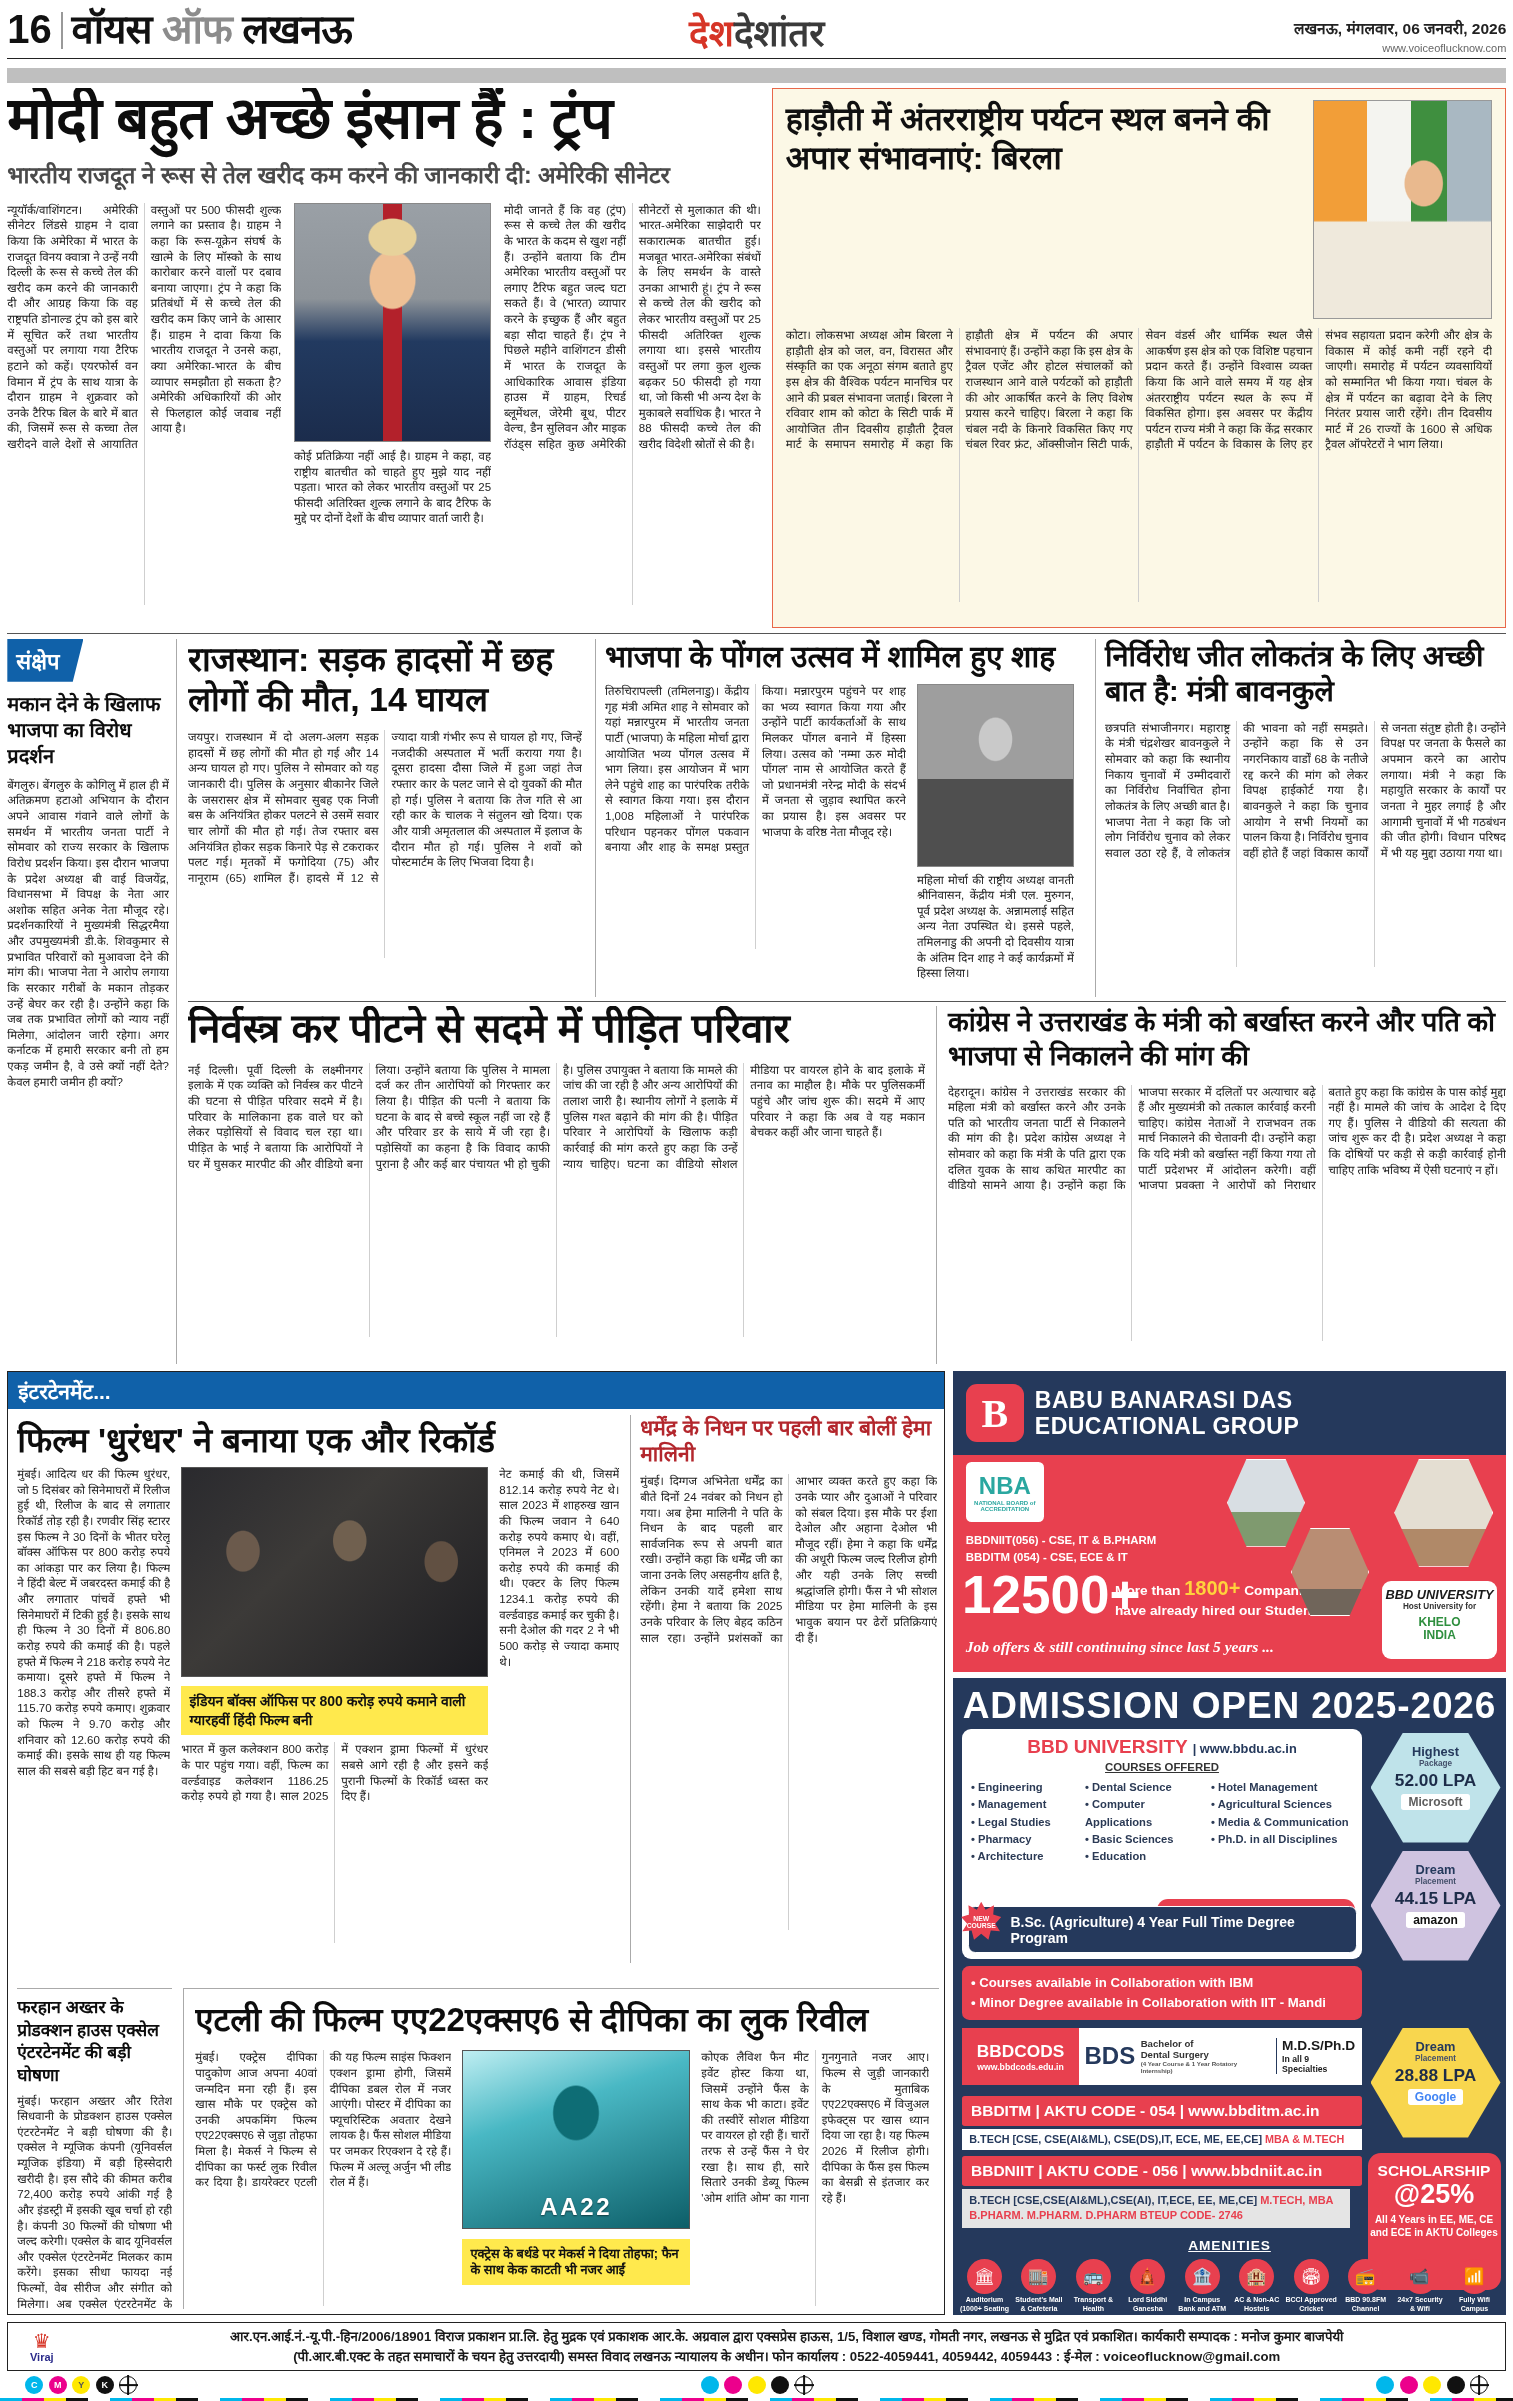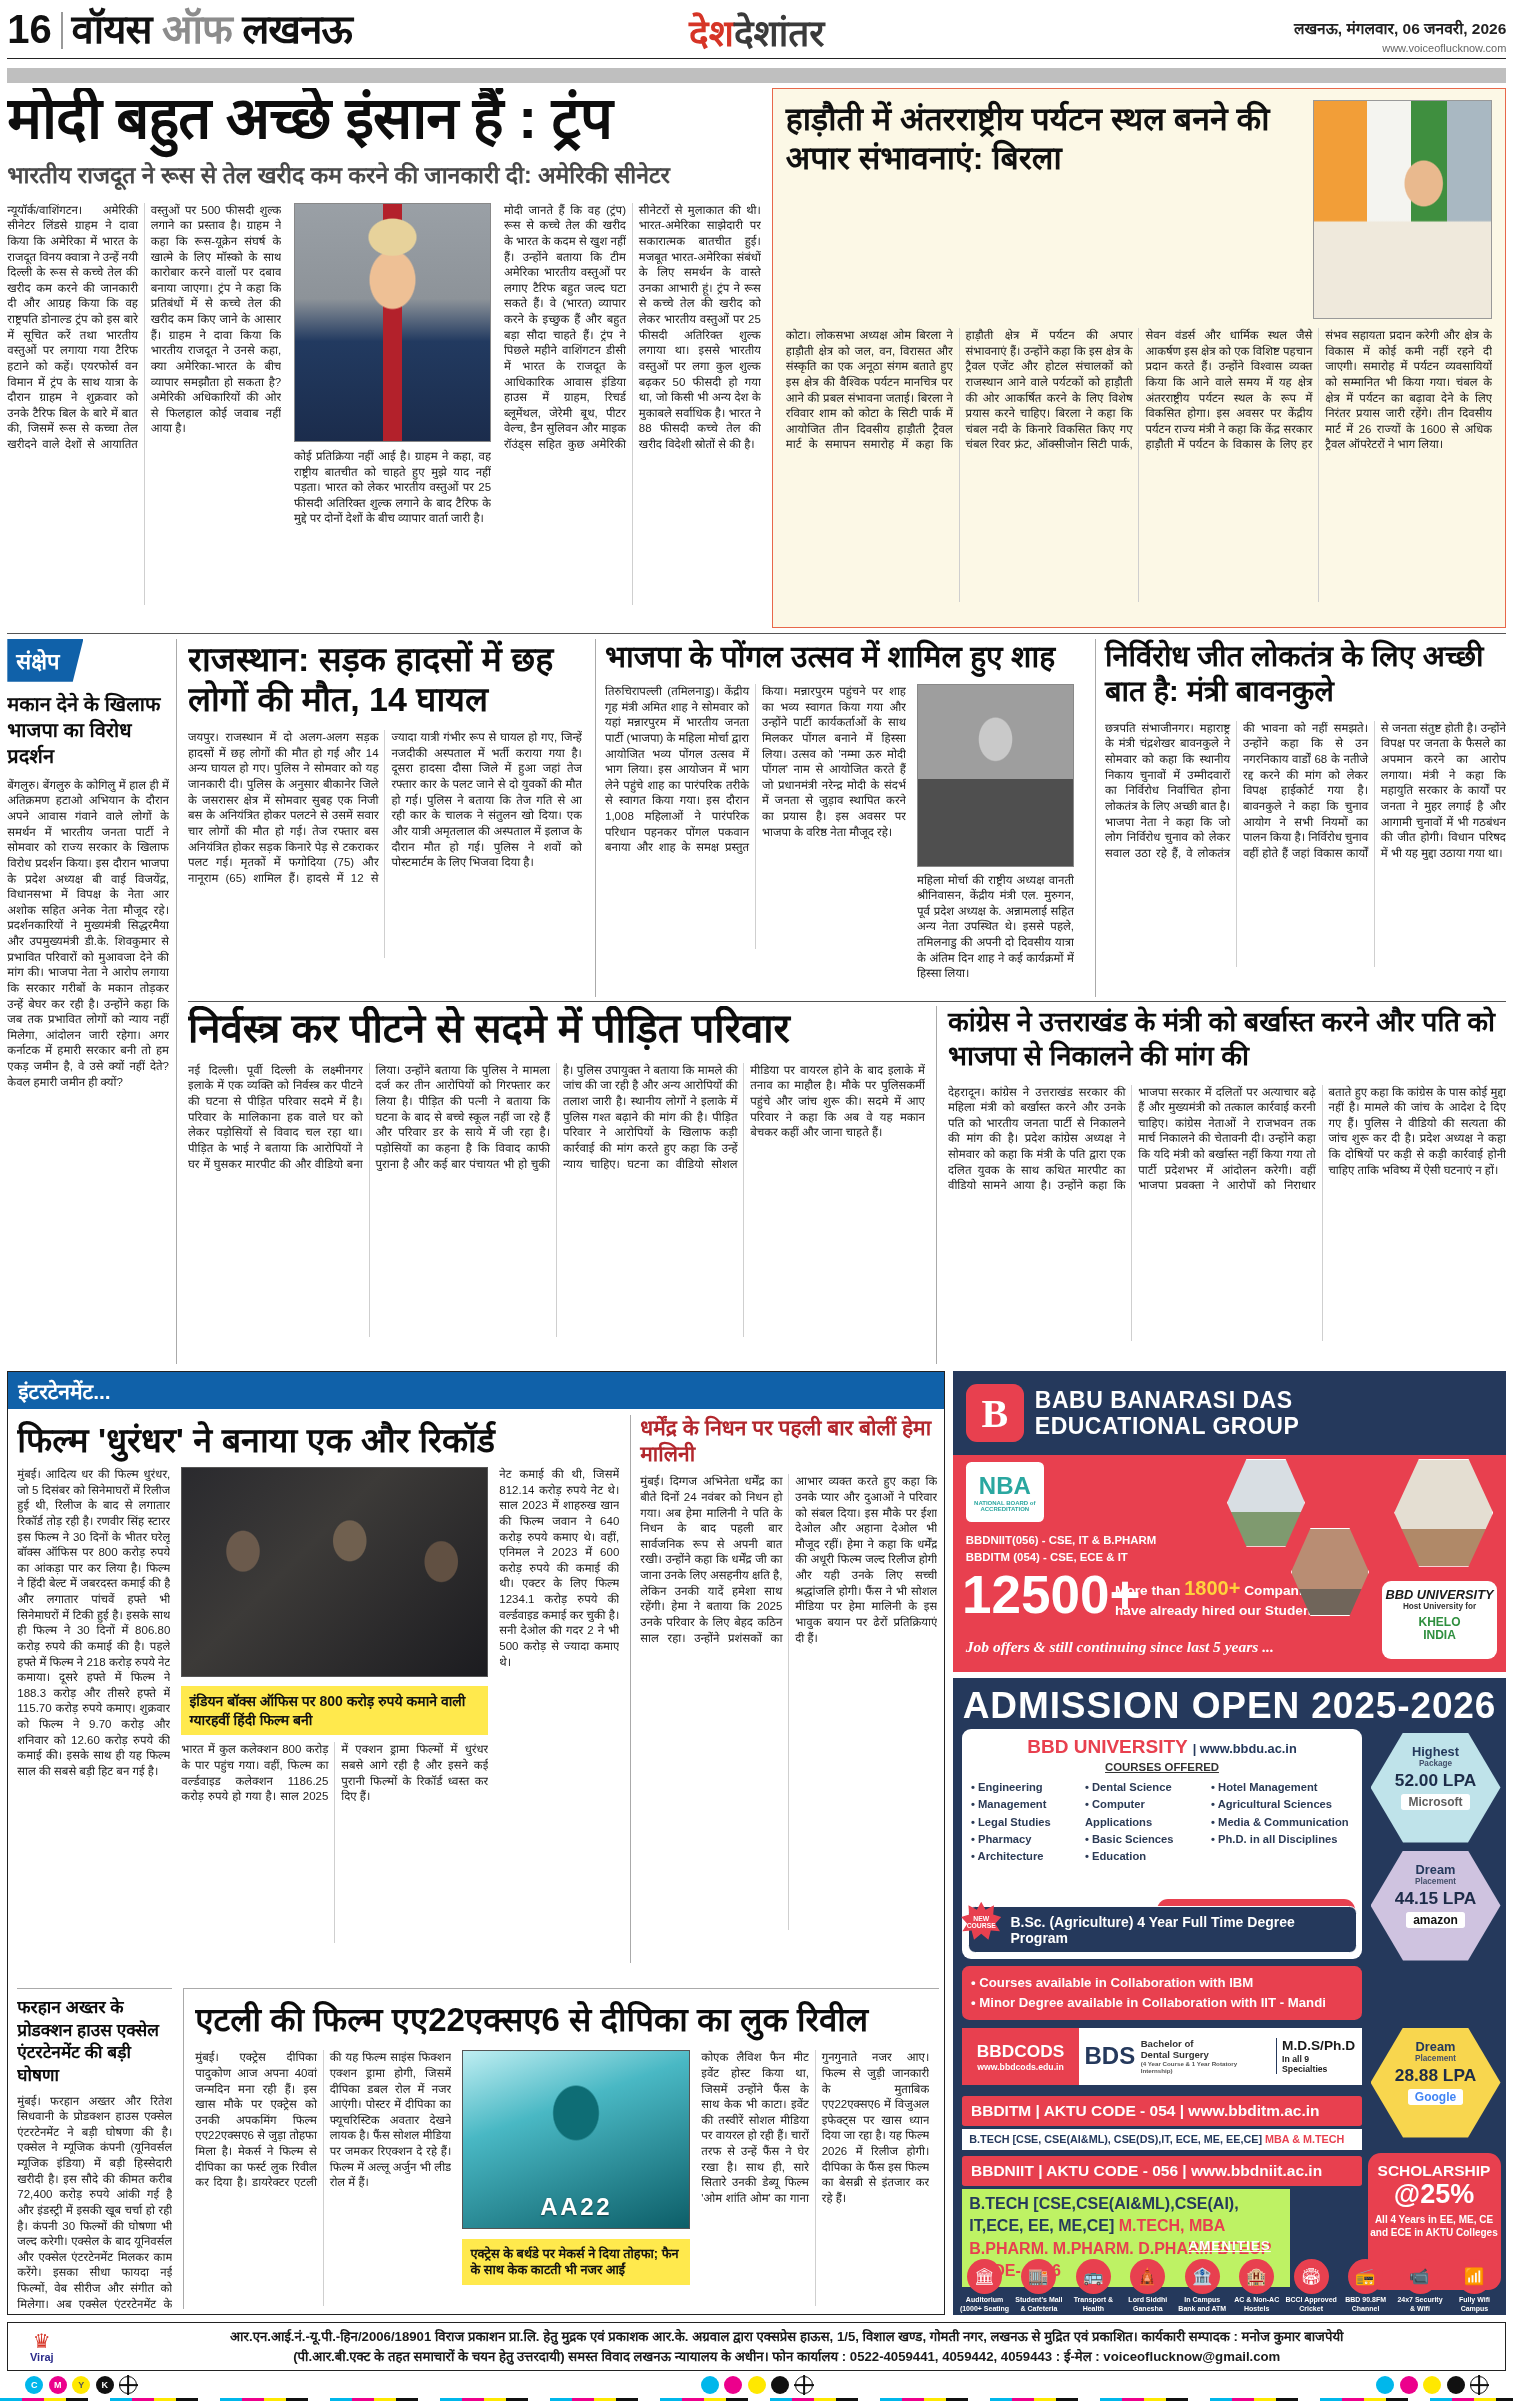--- a/index.html
+++ b/index.html
@@ -177,21 +177,21 @@
   .cods-white { flex:1; background:#fff; display:flex; align-items:center; gap:5.5px; padding:3.7px 5.5px; }
   .bds { font-size:24px; font-weight:800; color:#25395c; }
   .bds-sub { font-size:9.6px; font-weight:800; color:#333; line-height:1.15; }
   .bds-tiny { font-size:6.2px; color:#555; font-weight:700; }
   .mds { border-left:1.8px solid #25395c; padding-left:5.5px; font-size:13.7px; font-weight:800; color:#1a1a1a; line-height:1.15; }
   .mds .s { font-size:8.7px; }
   .itm-bar { position:absolute; left:9px; top:418px; width:400px; background:#e8404f; color:#fff; font-size:15.5px; font-weight:800; padding:6.4px 9px; border-radius:2.7px; }
   .itm-white { position:absolute; left:9px; top:451px; width:400px; background:#fff; font-size:10.8px; font-weight:800; color:#25395c; padding:4.6px 7.3px; }
   .itm-white .r { color:#e8404f; }
   .niit-bar { position:absolute; left:9px; top:478px; width:400px; background:#e8404f; color:#fff; font-size:15.5px; font-weight:800; padding:6.4px 9px; border-radius:2.7px; }
-  .niit-white { position:absolute; left:9px; top:511px; width:328px; background:#bef264; font-size:16px; font-weight:800; color:#25395c; padding:4.6px 7.3px; line-height:1.4; }
+  .niit-white { position:absolute; left:9px; top:511px; width:388px; background:#e5e5e5; font-size:11px; font-weight:800; color:#25395c; padding:4.6px 7.3px; line-height:1.4; }
   .niit-white .r { color:#e8404f; }
   .schol-box { position:absolute; right:5.5px; top:475px; width:133px; height:137px; background:#e8404f; border-radius:12.8px; color:#fff; text-align:center; padding-top:9px; }
   .schol-box .s1 { font-size:15.5px; font-weight:800; }
   .schol-box .s2 { font-size:27px; font-weight:800; line-height:1.05; }
   .schol-box .s3 { font-size:10px; font-weight:700; margin-top:5.5px; line-height:1.3; }
   .amen-title { position:absolute; left:0; top:560px; width:100%; text-align:center; color:#fff; font-size:13.7px; font-weight:800; text-decoration:underline; letter-spacing:0.9px; }
   .amenities { position:absolute; left:5.5px; top:581px; width:542px; display:flex; justify-content:space-between; }
   .amen { width:52px; text-align:center; }
   .amen .ic { width:35px; height:35px; margin:0 auto; background:#e8404f; border-radius:50%; color:#fff; font-size:16.4px; display:flex; align-items:center; justify-content:center; }
   .amen .lb { margin-top:2.7px; font-size:7px; color:#fff; font-weight:700; line-height:1.25; }

